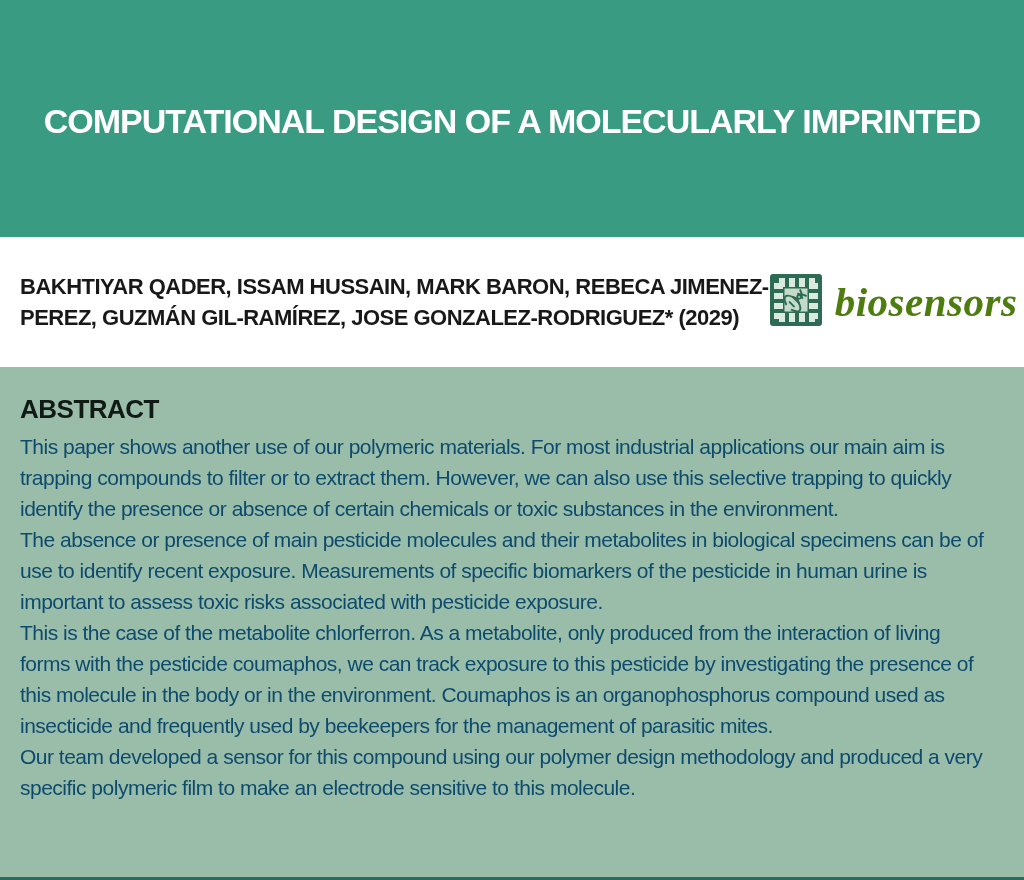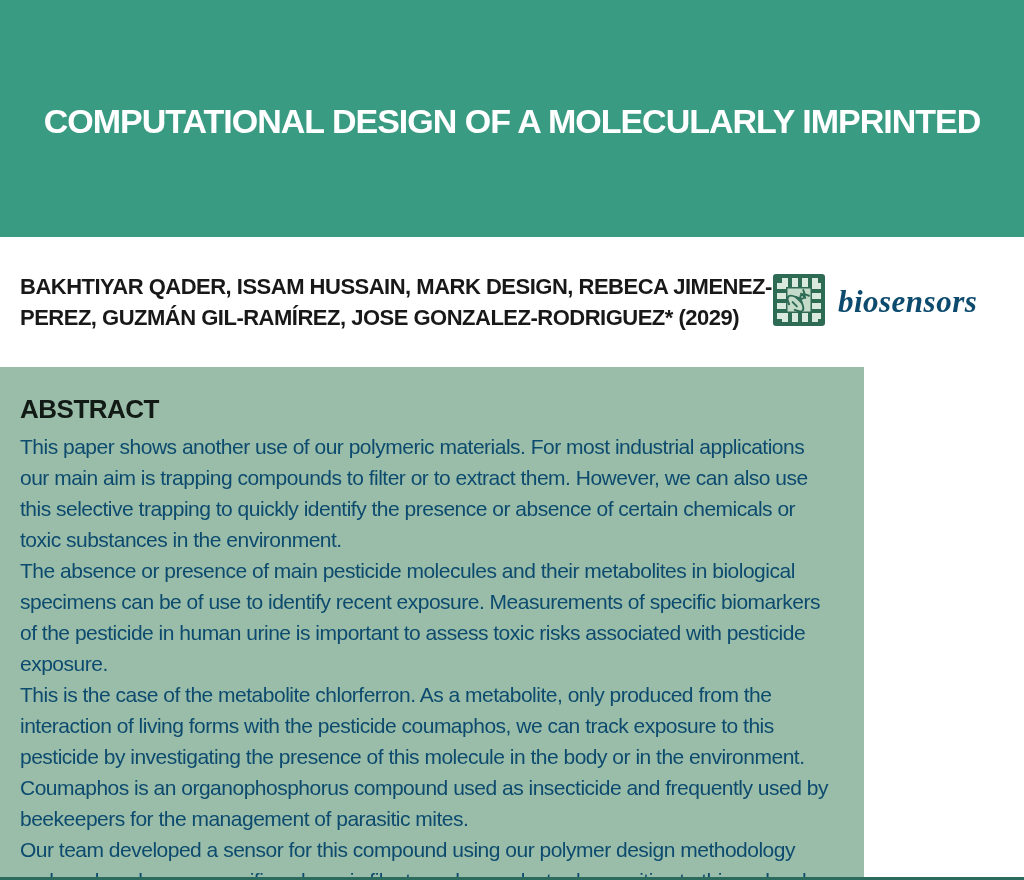--- a/index.html
+++ b/index.html
@@ -48,28 +48,28 @@
   .authors .author-line{white-space:nowrap;}
 
   .journal-logo{
     display:flex;align-items:center;gap:12px;
     flex:0 0 auto;
   }
   .journal-name{
     font-family:"Liberation Serif", serif;
     font-style:italic;
     font-weight:700;
-    font-size:31px;
-    color:#0c4a6e;
+    font-size:41px;
+    color:#4d7c0f;
     letter-spacing:0.5px;
   }
 
   
   .abstract-band{
-    position:absolute;left:0;top:367px;width:864px;height:513px;
+    position:absolute;left:0;top:367px;width:1024px;height:513px;
     background:#9abda9;
     box-sizing:border-box;
     padding:26px 32px 0 20px;
   }
   .abstract-heading{
     color:#121a16;
     font-size:26px;
     font-weight:700;
     letter-spacing:-0.5px;
     line-height:32px;
@@ -93,21 +93,21 @@
 <body>
 
 <div class="page">
 
   <div class="title-band">
     <div class="title-line">COMPUTATIONAL DESIGN OF A MOLECULARLY IMPRINTED</div>
   </div>
 
   <div class="byline-band">
     <div class="authors">
-      <div class="author-line">BAKHTIYAR QADER, ISSAM HUSSAIN, MARK DESIGN, REBECA JIMENEZ-</div>
+      <div class="author-line">BAKHTIYAR QADER, ISSAM HUSSAIN, MARK BARON, REBECA JIMENEZ-</div>
       <div class="author-line">PEREZ, GUZMÁN GIL-RAMÍREZ, JOSE GONZALEZ-RODRIGUEZ* (2029)</div>
     </div>
 
     <div class="journal-logo">
       <span>
         <svg width="54" height="54" viewBox="0 0 54 54" aria-hidden="true">
 
           <rect x="1" y="1" width="52" height="52" rx="3" fill="#2e6b55"></rect>
 
           <rect x="10" y="5" width="6" height="9" fill="#d9e9dd"></rect>

